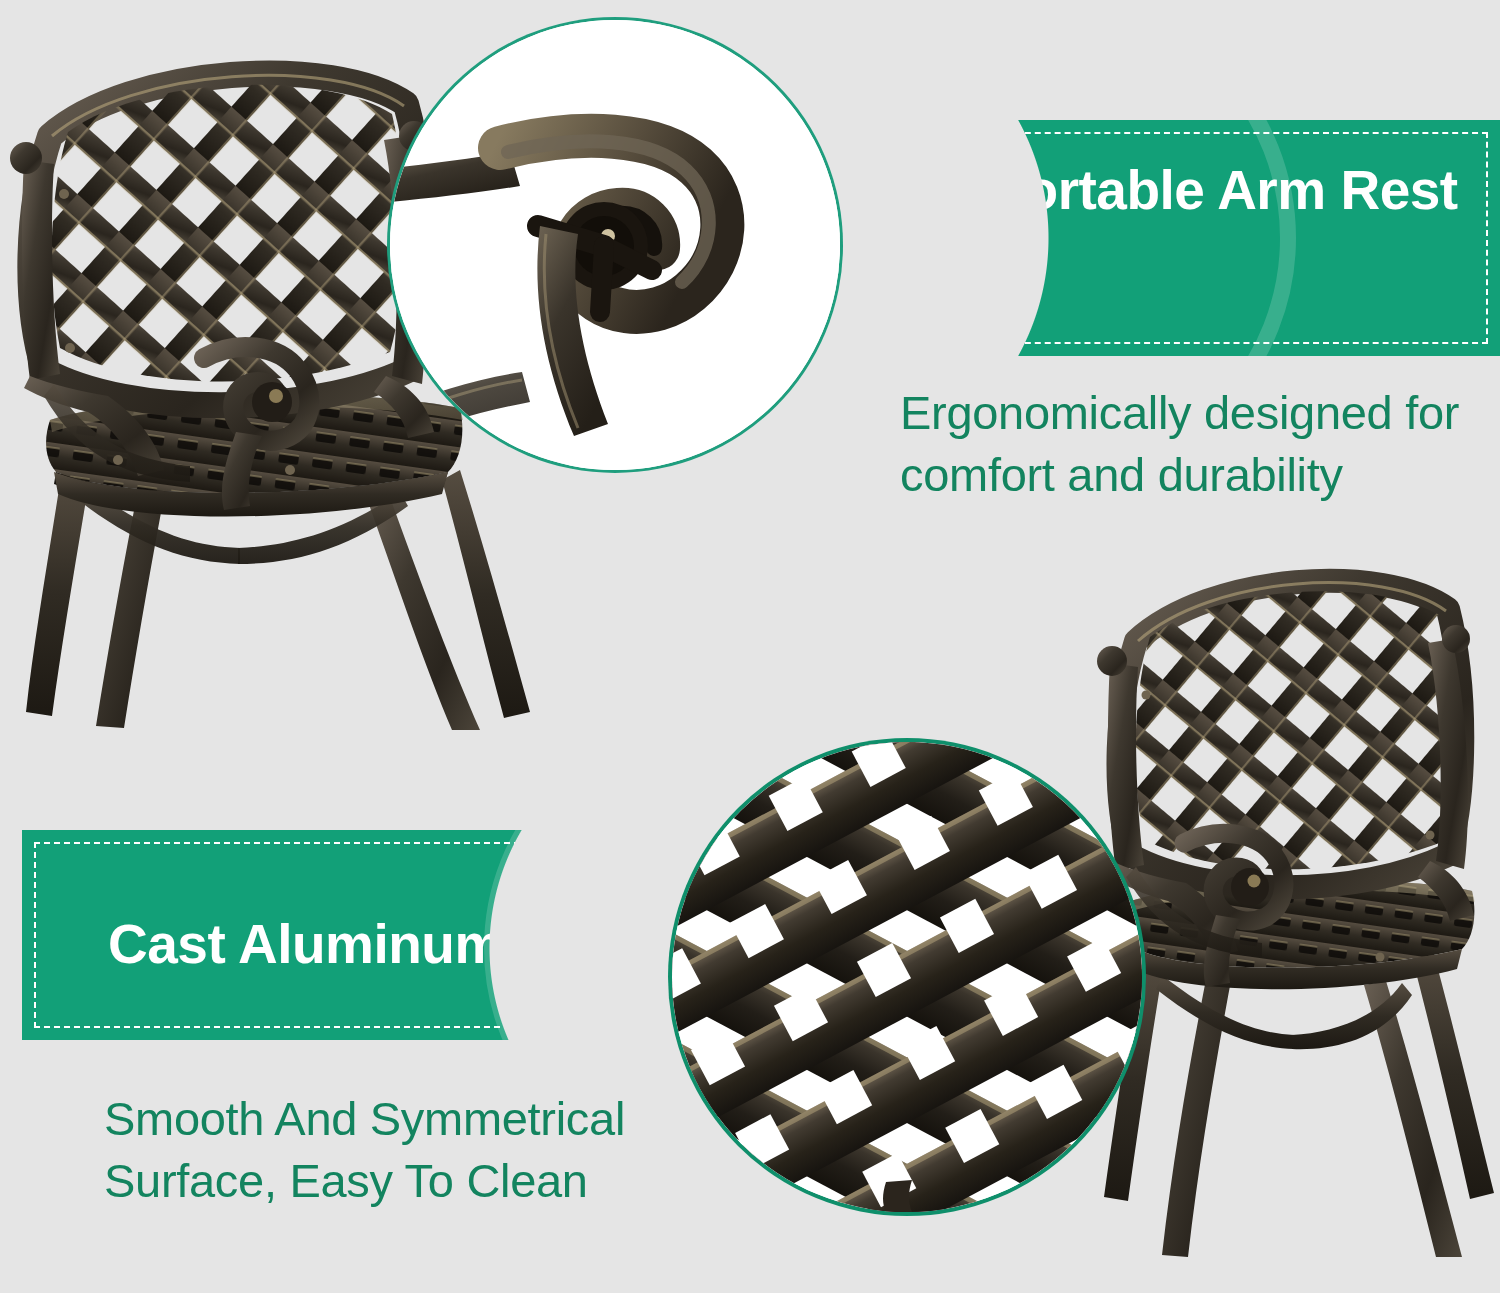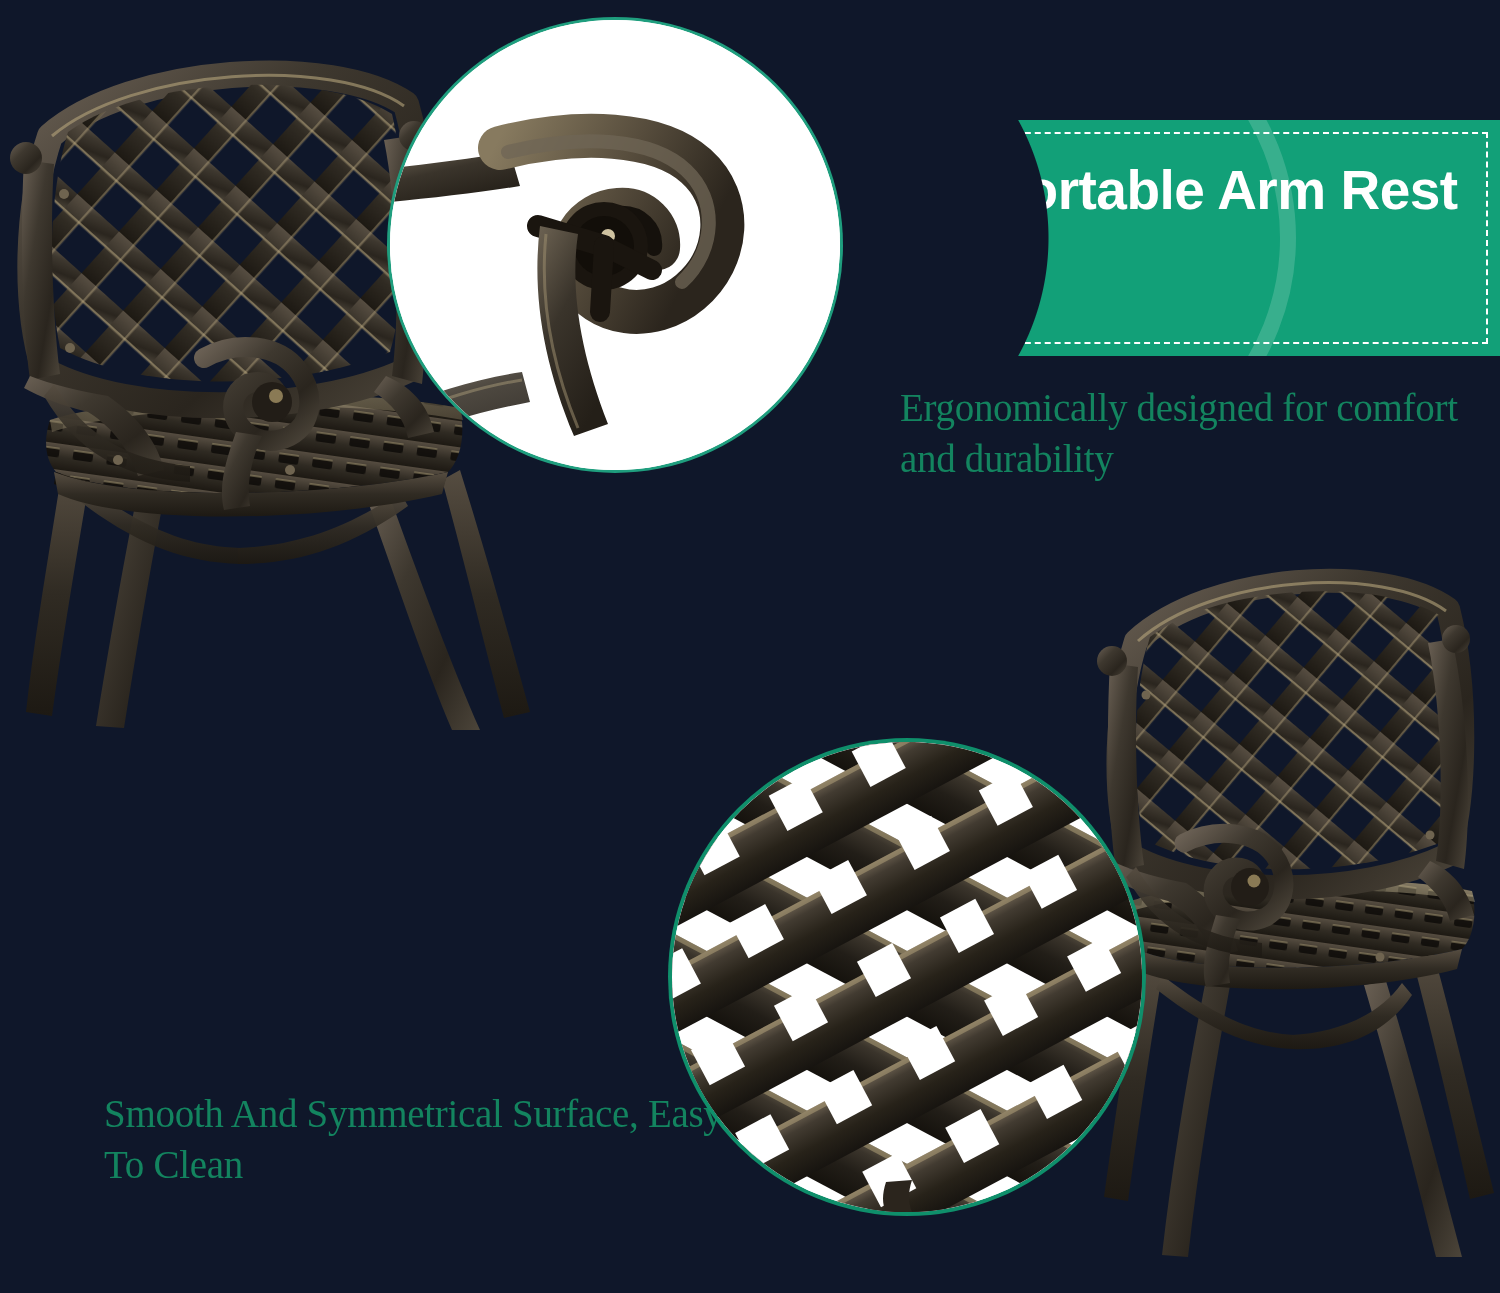--- a/index.html
+++ b/index.html
@@ -4,21 +4,21 @@
 <style>
   html,body{margin:0;padding:0;background:#fff;}
   body{
     font-family:"Liberation Sans", sans-serif;
     -webkit-font-smoothing:antialiased;
   }
   #infographic{
     position:relative;
     width:1500px;
     height:1293px;
-    background:#0f172a;
+    background:#e5e5e5;
     overflow:hidden;
   }
 
   
   .banner{
     position:absolute;
     background:#12a078;
     box-sizing:border-box;
   }
   .banner .dash{
@@ -67,24 +67,23 @@
   }
   #banner-alu .btitle{
     left:86px; top:84px; width:560px;
     font-size:55px;
   }
 
   
   .caption{
     position:absolute;
     color:#13845f;
-    font-size:39px;
+    font-size:47px;
     line-height:1.32;
     letter-spacing:-0.3px;
-    font-family:Liberation Serif, serif;
   }
   #cap-arm{left:900px; top:382px; width:586px; text-align:left;}
   #cap-alu{left:104px;  top:1088px; width:620px;}
 
   
   .callout{
     position:absolute;
     border-radius:50%;
     overflow:hidden;
     background:#ffffff;
@@ -246,20 +245,25 @@
   </div>
 
   <div class="banner" id="banner-arm">
     <div class="lightarc"></div>
     <div class="dash"></div>
     <div class="btitle">Comfortable Arm Rest</div>
   </div>
 
   <div class="caption" id="cap-arm">Ergonomically designed for comfort and durability</div>
 
+  <div class="banner" id="banner-alu">
+    <div class="lightarc"></div>
+    <div class="dash"></div>
+    <div class="btitle">Cast Aluminum</div>
+  </div>
 
   <div class="caption" id="cap-alu">Smooth And Symmetrical Surface, Easy To Clean</div>
 
   <div class="chairwrap" id="chair-br">
     <svg viewBox="0 0 430 740" width="430" height="740" aria-hidden="true">
       <defs>
         <linearGradient id="bronzeC" x1="0" y1="0" x2="1" y2="1">
           <stop offset="0%" stop-color="#6a6054"></stop>
           <stop offset="35%" stop-color="#3e382f"></stop>
           <stop offset="70%" stop-color="#2a251e"></stop>

